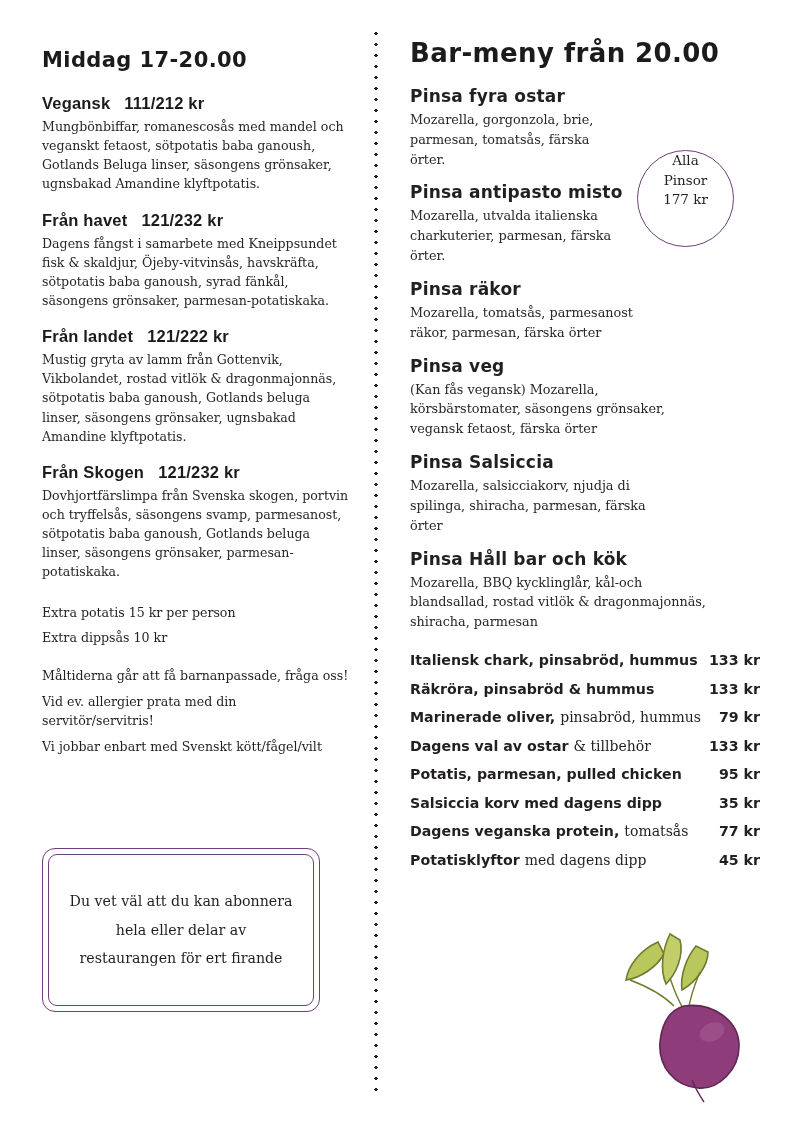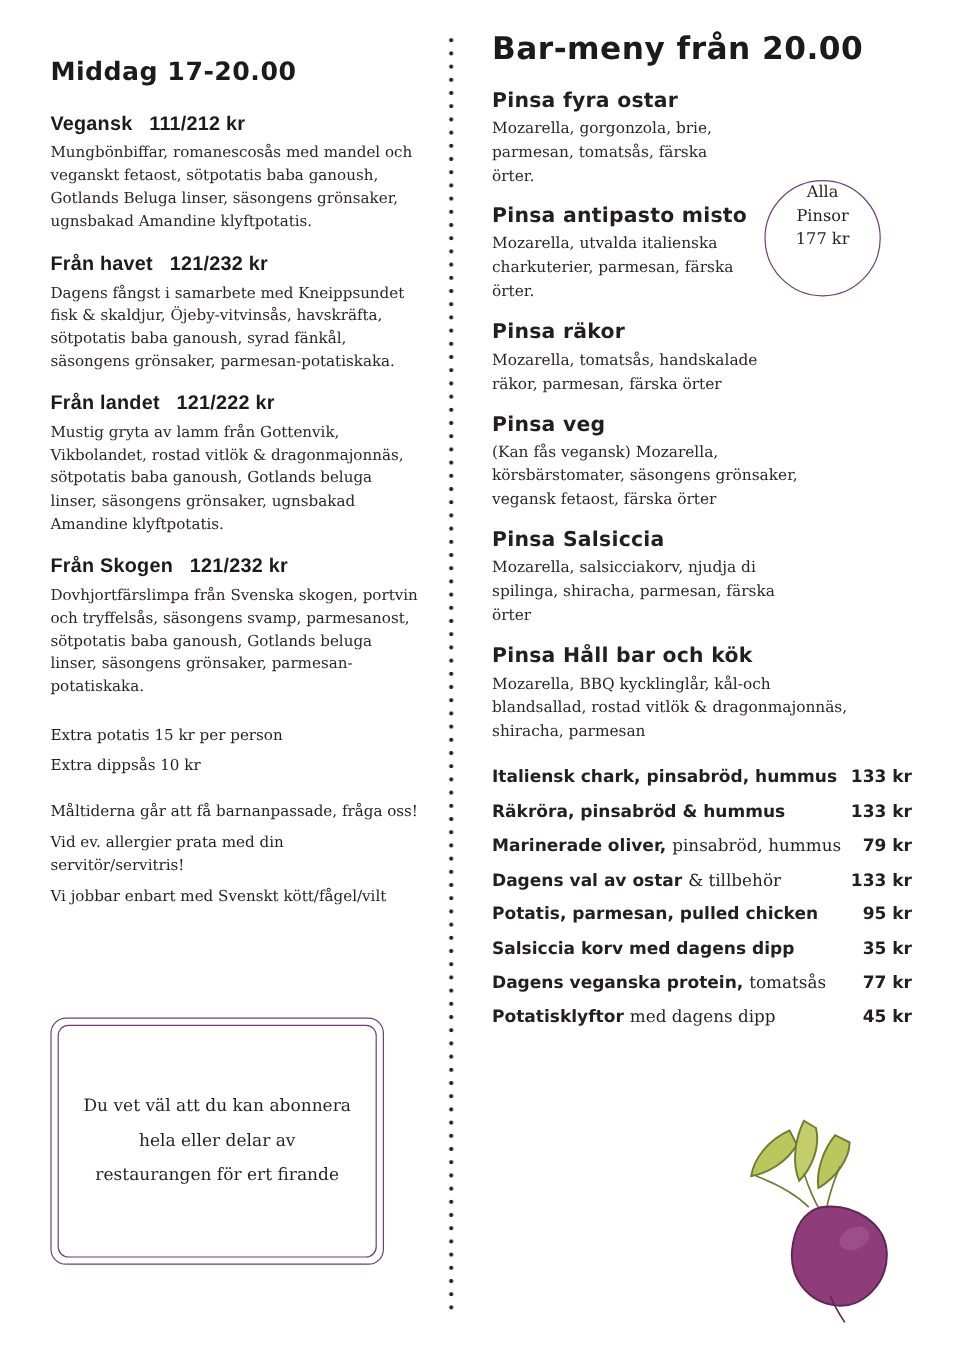--- a/index.html
+++ b/index.html
@@ -34,21 +34,21 @@
 
   .col-left {
     position: absolute;
     left: 42px;
     top: 48px;
     width: 310px;
   }
   .col-right {
     position: absolute;
     left: 410px;
-    top: 26px;
+    top: 38px;
     width: 350px;
   }
 
   h1.col-title {
     font-family: "DejaVu Sans", sans-serif;
     font-weight: bold;
     font-size: 21px;
     letter-spacing: 0.4px;
     margin: 0 0 22px 0;
     color: #1b1b1b;
@@ -79,21 +79,21 @@
     line-height: 1.5;
   }
   .notes .gap { height: 12px; }
 
   
   .sub-box {
     position: absolute;
     left: 42px;
     top: 848px;
     width: 278px;
-    height: 206px;
+    height: 164px;
     border: 1.6px solid #6d3f7c;
     border-radius: 13px;
     padding: 5px;
   }
   .sub-box-inner {
     width: 100%;
     height: 100%;
     border: 1.1px solid #6d3f7c;
     border-radius: 9px;
     display: flex;
@@ -232,21 +232,21 @@
     <div class="pinsa">
       <h2>Pinsa fyra ostar</h2>
       <p style="max-width:215px;">Mozarella, gorgonzola, brie, parmesan, tomatsås,  färska örter.</p>
     </div>
     <div class="pinsa">
       <h2>Pinsa antipasto misto</h2>
       <p style="max-width:215px;">Mozarella, utvalda italienska charkuterier, parmesan, färska örter.</p>
     </div>
     <div class="pinsa">
       <h2>Pinsa räkor</h2>
-      <p style="max-width:230px;">Mozarella, tomatsås, handskalade räkor, parmesan, färska örter</p>
+      <p style="max-width:230px;">Mozarella, tomatsås, parmesanost räkor, parmesan, färska örter</p>
     </div>
     <div class="pinsa">
       <h2>Pinsa veg</h2>
       <p style="max-width:290px;">(Kan fås vegansk) Mozarella, körsbärstomater, säsongens grönsaker, vegansk fetaost, färska örter</p>
     </div>
     <div class="pinsa">
       <h2>Pinsa Salsiccia</h2>
       <p style="max-width:255px;">Mozarella, salsicciakorv, njudja di spilinga, shiracha, parmesan, färska örter</p>
     </div>
     <div class="pinsa">

